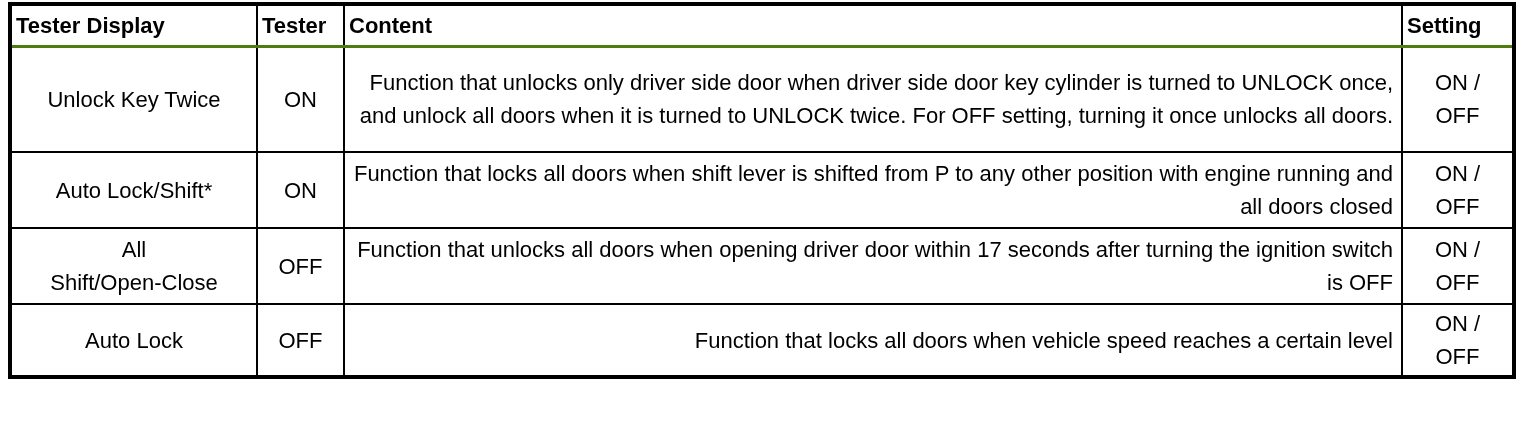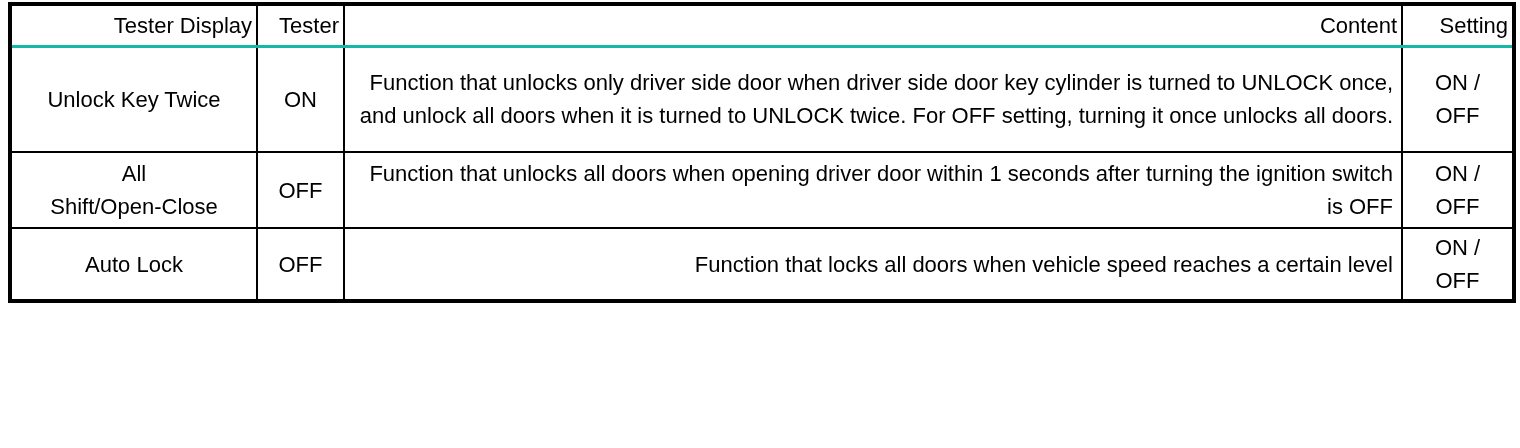--- a/index.html
+++ b/index.html
@@ -29,24 +29,24 @@
 
   th, td {
     border: 2px solid #000000;
     font-size: 22px;
     line-height: 33px;
     vertical-align: middle;
     padding: 2px 6px;
     overflow: hidden;
   }
   thead th {
-    font-weight: normal;
-    text-align: right;
+    font-weight: bold;
+    text-align: left;
     height: 42px;
-    border-bottom: 3px solid #14b8a6;
+    border-bottom: 3px solid #4d7c0f;
     padding: 2px 4px;
   }
   td.cell-center {
     text-align: center;
   }
   td.cell-content {
     text-align: right;
     padding: 4px 8px;
   }
   .pre-line {
@@ -78,25 +78,32 @@
       </tr>
     </thead>
     <tbody>
       <tr class="row-1">
         <td class="cell-center pre-line">Unlock Key Twice</td>
         <td class="cell-center">ON</td>
         <td class="cell-content">Function that unlocks only driver side door when driver side door key cylinder is turned to UNLOCK once, and unlock all doors when it is turned to UNLOCK twice. For OFF setting, turning it once unlocks all doors.</td>
         <td class="cell-center pre-line">ON /
 OFF</td>
       </tr>
+      <tr class="row-2">
+        <td class="cell-center pre-line">Auto Lock/Shift*</td>
+        <td class="cell-center">ON</td>
+        <td class="cell-content">Function that locks all doors when shift lever is shifted from P to any other position with engine running and all doors closed</td>
+        <td class="cell-center pre-line">ON /
+OFF</td>
+      </tr>
       <tr class="row-4">
         <td class="cell-center pre-line">All
 Shift/Open-Close</td>
         <td class="cell-center">OFF</td>
-        <td class="cell-content">Function that unlocks all doors when opening driver door within 1 seconds after turning the ignition switch is OFF</td>
+        <td class="cell-content">Function that unlocks all doors when opening driver door within 17 seconds after turning the ignition switch is OFF</td>
         <td class="cell-center pre-line">ON /
 OFF</td>
       </tr>
       <tr class="row-5">
         <td class="cell-center pre-line">Auto Lock</td>
         <td class="cell-center">OFF</td>
         <td class="cell-content">Function that locks all doors when vehicle speed reaches a certain level</td>
         <td class="cell-center pre-line">ON /
 OFF</td>
       </tr>

